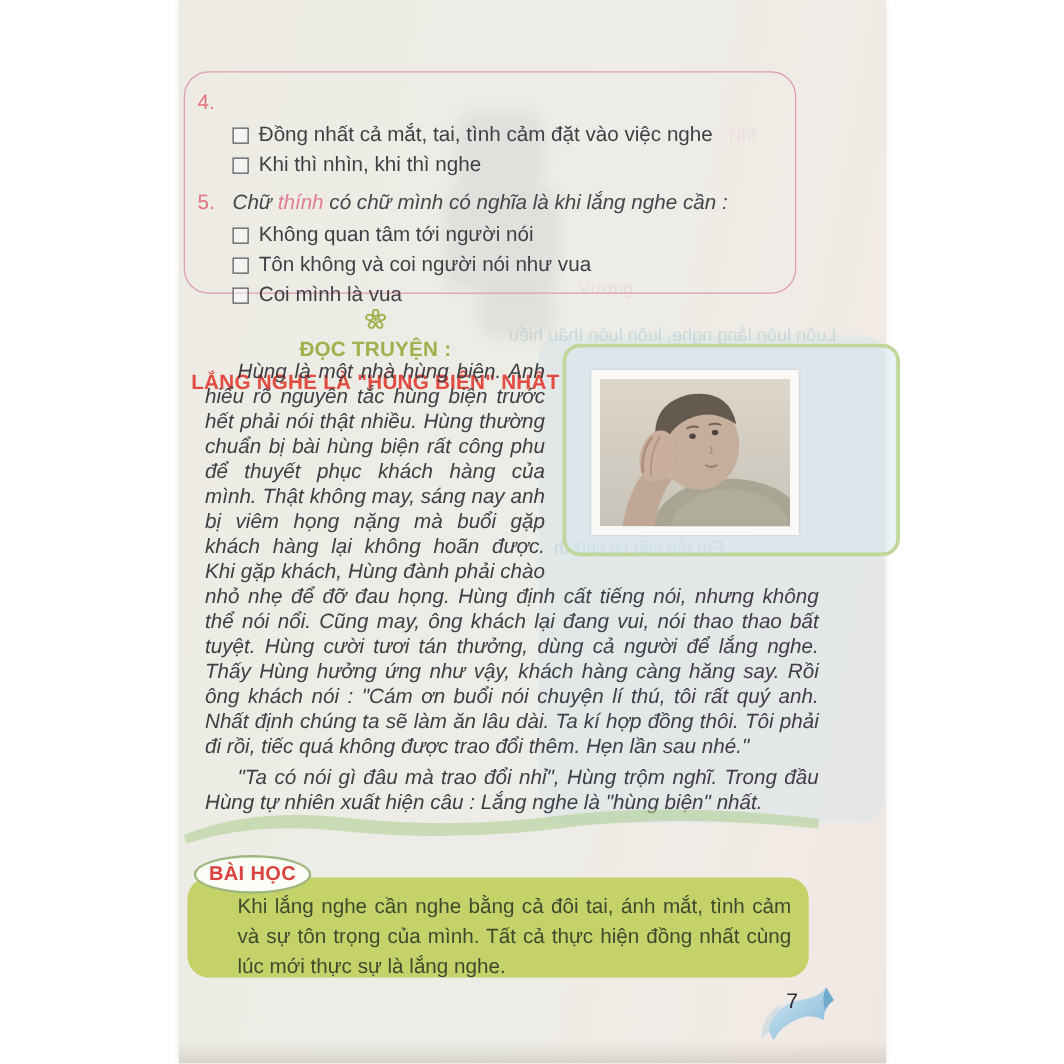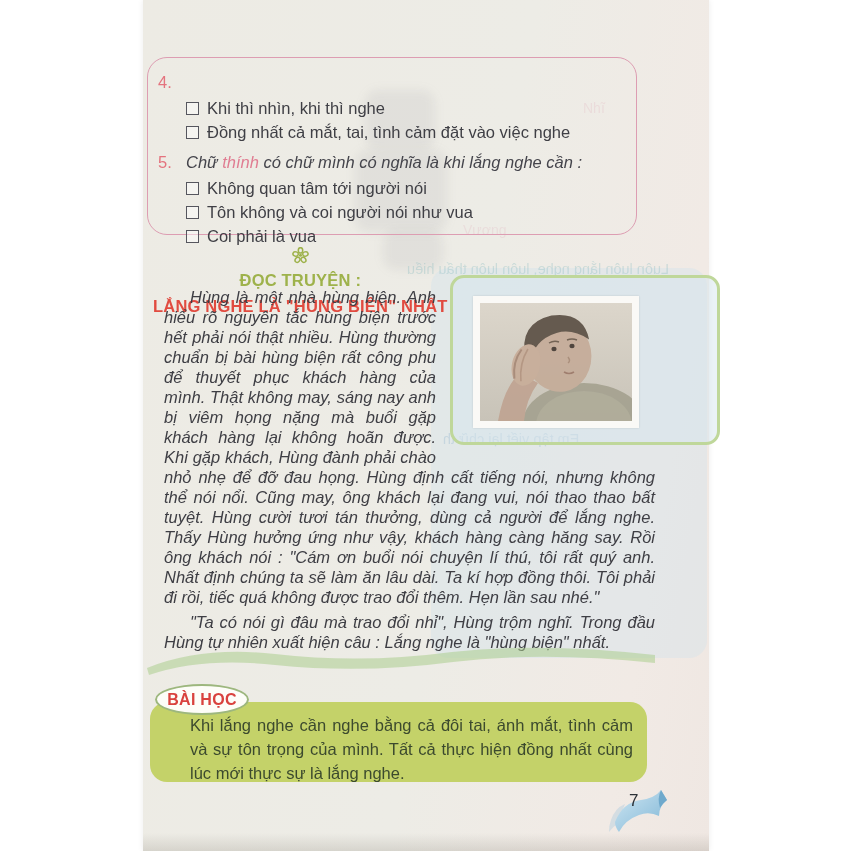--- a/index.html
+++ b/index.html
@@ -75,45 +75,45 @@
     <div class="ghost" style="left:440px;top:100px;font-size:14px;color:#d98fa5;opacity:0.16;">Nhĩ</div>
     <div class="ghost" style="left:320px;top:222px;font-size:14px;color:#d98fa5;opacity:0.16;">Vương</div>
     <div class="ghost-circle" style="left:430px;top:388px;"></div>
 
     <div class="qbox">
       <div class="q-line">
         <span class="q-num">4.</span>
       </div>
       <div class="opt">
         <span class="checkbox"></span>
+        <span>Đồng nhất cả mắt, tai, tình cảm đặt vào việc nghe</span>
+      </div>
+      <div class="opt">
+        <span class="checkbox"></span>
         <span>Khi thì nhìn, khi thì nghe</span>
-      </div>
-      <div class="opt">
-        <span class="checkbox"></span>
-        <span>Đồng nhất cả mắt, tai, tình cảm đặt vào việc nghe</span>
       </div>
       <div class="q-line q5">
         <span class="q-num">5.</span>
         <span class="q-text">
           <span>Chữ</span>
           <span class="hl">thính</span>
           <span>có chữ mình có nghĩa là khi lắng nghe cần :</span>
         </span>
       </div>
       <div class="opt">
         <span class="checkbox"></span>
         <span>Không quan tâm tới người nói</span>
       </div>
       <div class="opt">
         <span class="checkbox"></span>
         <span>Tôn không và coi người nói như vua</span>
       </div>
       <div class="opt">
         <span class="checkbox"></span>
-        <span>Coi phải là vua</span>
+        <span>Coi mình là vua</span>
       </div>
     </div>
 
     <div class="sec">
       <svg width="17" height="17" viewBox="0 0 17 17">
         <g fill="none" stroke="#9eb24b" stroke-width="1.5">
           <ellipse cx="8.5" cy="3.4" rx="2.2" ry="2.7"></ellipse>
           <ellipse cx="13.4" cy="7" rx="2.2" ry="2.7" transform="rotate(72 13.4 7)"></ellipse>
           <ellipse cx="11.5" cy="12.8" rx="2.2" ry="2.7" transform="rotate(144 11.5 12.8)"></ellipse>
           <ellipse cx="5.5" cy="12.8" rx="2.2" ry="2.7" transform="rotate(-144 5.5 12.8)"></ellipse>

